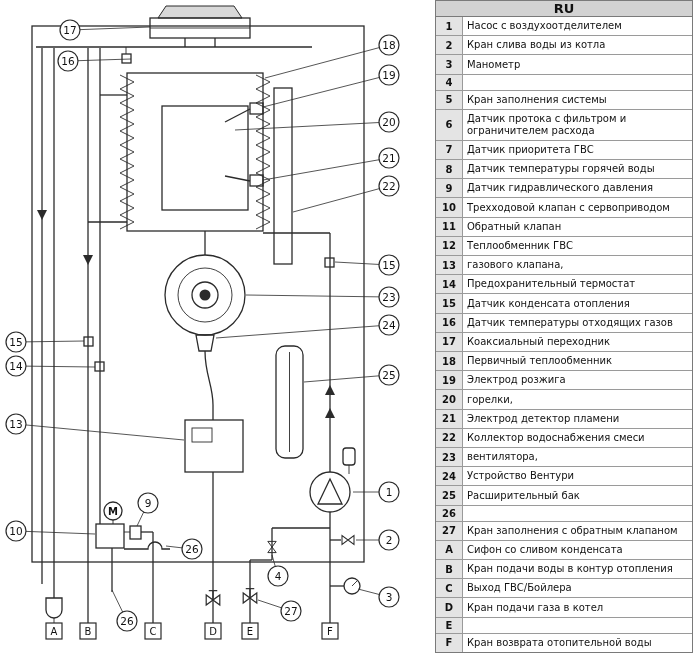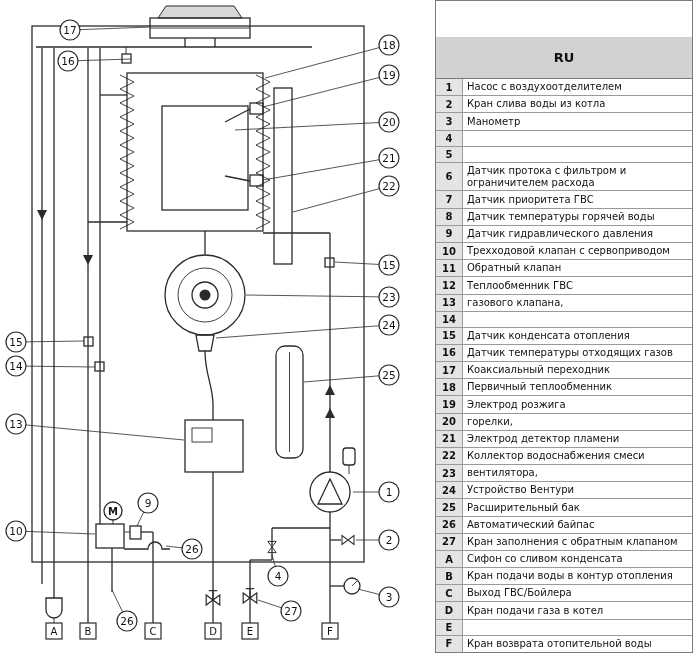--- a/index.html
+++ b/index.html
@@ -1,19 +1,19 @@
 <!DOCTYPE html>
 <html><head>
 <meta charset="utf-8">
 <style>
   html,body{margin:0;padding:0;background:#ffffff;}
   .page{width:693px;height:653px;display:flex;font-family:"DejaVu Sans",sans-serif;color:#111;}
   .diagram-panel{width:435px;height:653px;position:relative;}
   .legend-panel{width:256px;height:651px;border:1px solid #7a7a7a;display:flex;flex-direction:column;background:#fff;}
-  .legend-header{background:#d2d2d2;text-align:center;font-weight:bold;font-size:13px;padding:13px 0;border-bottom:1px solid #7a7a7a;margin-top:36px;}
+  .legend-header{background:#d2d2d2;text-align:center;font-weight:bold;font-size:13px;padding:0 0;border-bottom:1px solid #7a7a7a;}
   .legend-body{flex:1;display:flex;flex-direction:column;}
   .legend-row{display:flex;border-bottom:1px solid #9a9a9a;flex:1 1 auto;min-height:15px;}
   .legend-row:last-child{border-bottom:none;}
   .legend-id{width:26px;min-width:26px;background:#e4e4e4;border-right:1px solid #9a9a9a;font-weight:bold;font-size:10px;display:flex;align-items:center;justify-content:center;}
   .legend-text{flex:1;font-size:10px;line-height:1.18;padding:2px 4px;display:flex;align-items:center;}
   
   .ln{fill:none;stroke:#2b2b2b;stroke-width:1.3;}
   .ln-thin{fill:none;stroke:#2b2b2b;stroke-width:0.9;}
   .leader{stroke:#2b2b2b;stroke-width:0.8;}
   .callout-circle{fill:#ffffff;stroke:#2b2b2b;stroke-width:1.2;}
@@ -356,20 +356,21 @@
         </div>
         <div class="legend-row">
           <div class="legend-id">3</div>
           <div class="legend-text">Манометр</div>
         </div>
         <div class="legend-row">
           <div class="legend-id">4</div>
         </div>
         <div class="legend-row">
           <div class="legend-id">5</div>
+          <div class="legend-text">Кран заполнения системы</div>
         </div>
         <div class="legend-row">
           <div class="legend-id">6</div>
           <div class="legend-text">Датчик протока с фильтром и ограничителем расхода</div>
         </div>
         <div class="legend-row">
           <div class="legend-id">7</div>
           <div class="legend-text">Датчик приоритета ГВС</div>
         </div>
         <div class="legend-row">
@@ -391,20 +392,21 @@
         <div class="legend-row">
           <div class="legend-id">12</div>
           <div class="legend-text">Теплообменник ГВС</div>
         </div>
         <div class="legend-row">
           <div class="legend-id">13</div>
           <div class="legend-text">газового клапана,</div>
         </div>
         <div class="legend-row">
           <div class="legend-id">14</div>
+          <div class="legend-text">Предохранительный термостат</div>
         </div>
         <div class="legend-row">
           <div class="legend-id">15</div>
           <div class="legend-text">Датчик конденсата отопления</div>
         </div>
         <div class="legend-row">
           <div class="legend-id">16</div>
           <div class="legend-text">Датчик температуры отходящих газов</div>
         </div>
         <div class="legend-row">
@@ -438,21 +440,20 @@
         <div class="legend-row">
           <div class="legend-id">24</div>
           <div class="legend-text">Устройство Вентури</div>
         </div>
         <div class="legend-row">
           <div class="legend-id">25</div>
           <div class="legend-text">Расширительный бак</div>
         </div>
         <div class="legend-row">
           <div class="legend-id">26</div>
-          <div class="legend-text">Автоматический байпас</div>
         </div>
         <div class="legend-row">
           <div class="legend-id">27</div>
           <div class="legend-text">Кран заполнения с обратным клапаном</div>
         </div>
         <div class="legend-row">
           <div class="legend-id">A</div>
           <div class="legend-text">Сифон со сливом конденсата</div>
         </div>
         <div class="legend-row">

